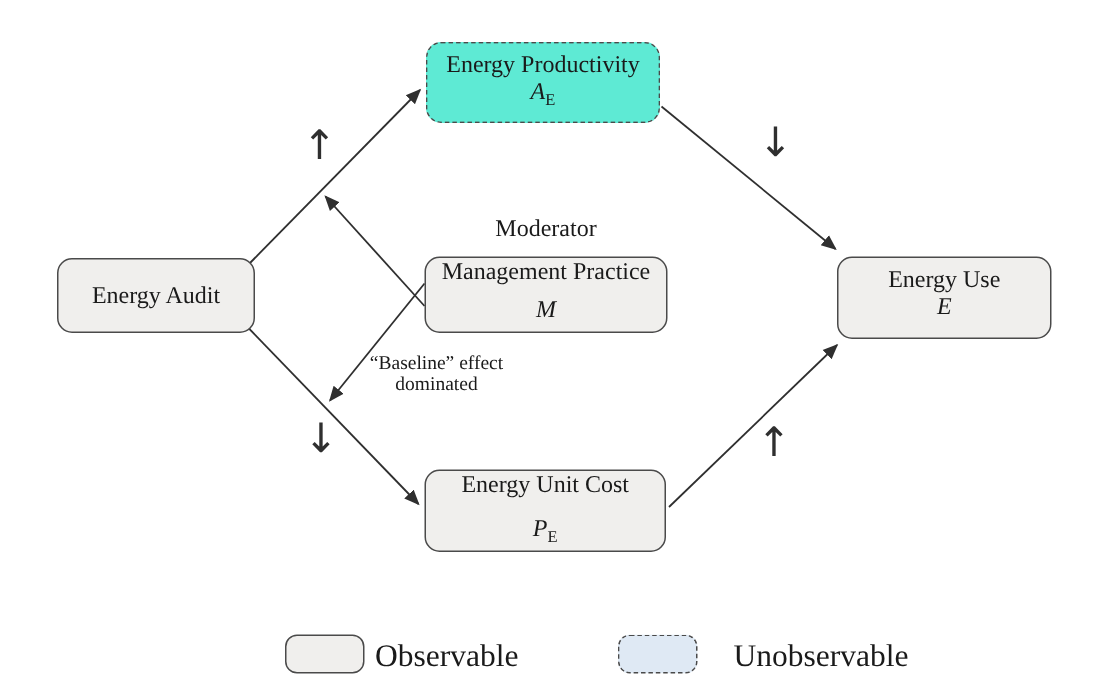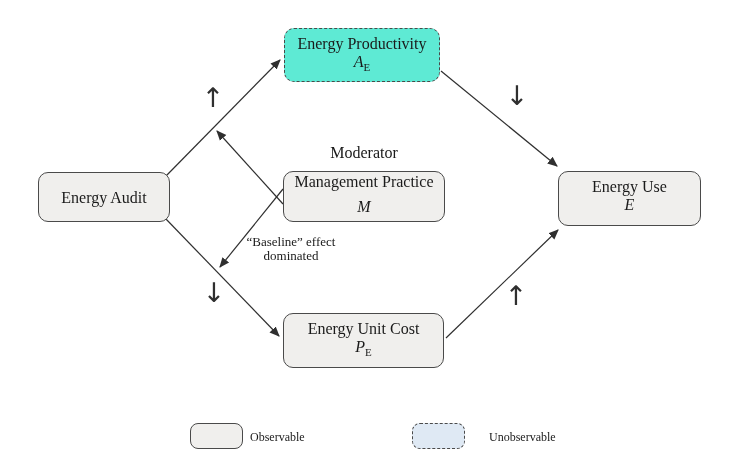--- a/index.html
+++ b/index.html
@@ -31,21 +31,21 @@
   #sign-up-left    { left:198px; top:83px;  }
   #sign-down-right { left:502px; top:81px;  }
   #sign-down-left  { left:199px; top:278px; }
   #sign-up-right   { left:501px; top:281px; }
 
   .legend-swatch {
     position:absolute; box-sizing:border-box; width:53px; height:26px;
     border:1.5px solid #4a4a4a; border-radius:8px; background:#f0efed;
   }
   .legend-swatch.unobservable { background:#dfe9f4; border-style:dashed; }
-  .legend-label { position:absolute; font-size:12px; line-height:20px; }
+  .legend-label { position:absolute; font-size:21px; line-height:20px; }
 </style>
 </head>
 <body>
 
 <div id="canvas">
 
   <svg id="edges" viewBox="0 0 737 464">
     <defs>
       <marker id="ah" viewBox="0 0 10 10" refX="8.5" refY="5" markerWidth="9" markerHeight="9" orient="auto-start-reverse">
         <path d="M0,1 L9.5,5 L0,9 z" fill="#2f2f2f"></path>
@@ -68,21 +68,21 @@
 
   <div class="node" style="left:38px; top:172px; width:132px; height:50px;">
     <div>Energy Audit</div>
   </div>
 
   <div class="node" style="left:283px; top:171px; width:162px; height:51px;justify-content:space-between;">
     <div>Management Practice</div>
     <div class="node-symbol"><span>M</span><sub></sub></div>
   </div>
 
-  <div class="node" style="left:283px; top:313px; width:161px; height:55px;">
+  <div class="node" style="left:283px; top:313px; width:161px; height:55px;justify-content:space-between;">
     <div>Energy Unit Cost</div>
     <div class="node-symbol"><span>P</span><sub>E</sub></div>
   </div>
 
   <div class="node" style="left:558px; top:171px; width:143px; height:55px;">
     <div>Energy Use</div>
     <div class="node-symbol"><span>E</span><sub></sub></div>
   </div>
 
   <div class="annotation moderator-label">Moderator</div>

